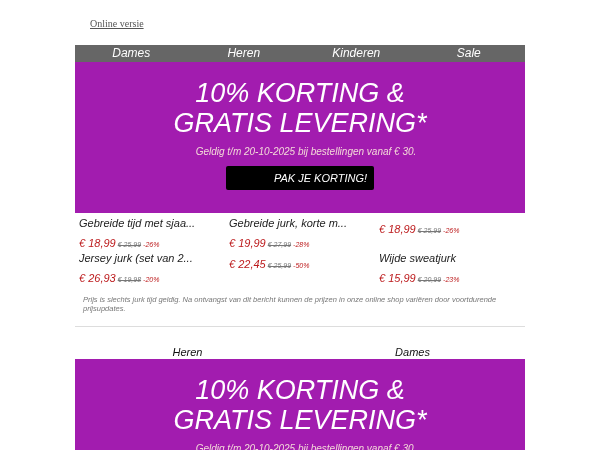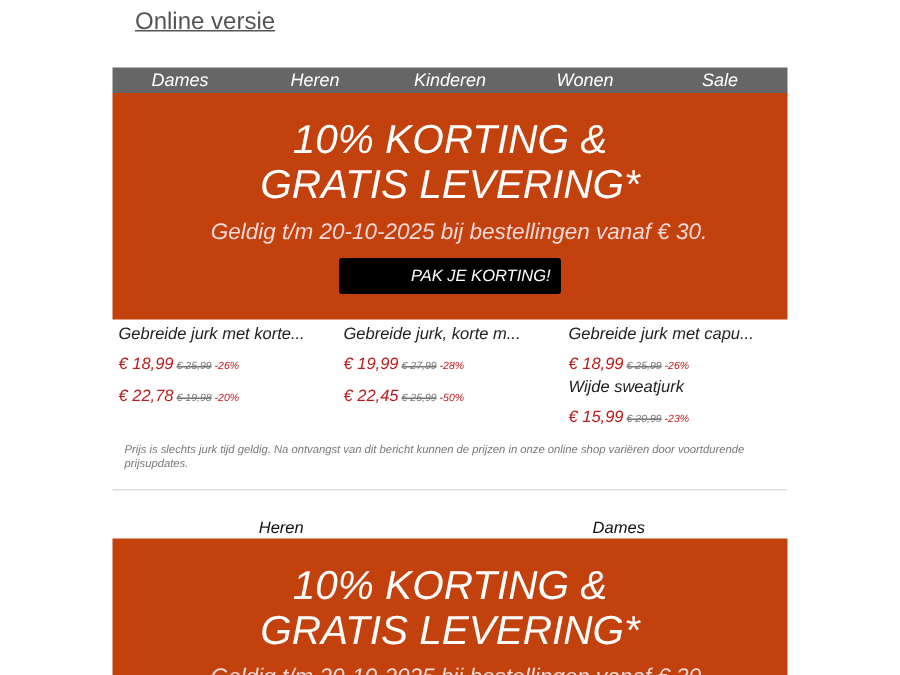--- a/index.html
+++ b/index.html
@@ -1,24 +1,24 @@
 <!DOCTYPE html>
 <html><head>
 <meta charset="utf-8">
 <style>
   * { box-sizing: border-box; margin: 0; padding: 0; }
   html, body { width: 600px; height: 450px; overflow: hidden; background: #ffffff; font-family: "Liberation Sans", sans-serif; }
-  .online-link { position: absolute; left: 90px; top: 6px; font-size: 16px; color: #555555; text-decoration: underline; }
+  .online-link { position: absolute; left: 90px; top: 18px; font-size: 10px; color: #555555; text-decoration: underline; font-family: Liberation Serif, serif; }
   .container { position: absolute; left: 75px; width: 450px; font-style: italic; }
   .nav { top: 45px; height: 17px; background: #666666; display: flex; }
   .nav-item { flex: 1; text-align: center; color: #ffffff; font-size: 12px; line-height: 17px; }
-  .banner { background: #c2410c; text-align: center; color: #ffffff; }
+  .banner { background: #a21caf; text-align: center; color: #ffffff; }
   .banner1 { top: 62px; height: 151px; }
   .banner h1 { font-weight: normal; font-size: 27px; line-height: 30px; padding-top: 16px; }
-  .banner .sub { font-size: 15px; margin-top: 8px; color: #f3d8d8; margin-left: 12px; }
+  .banner .sub { font-size: 10px; margin-top: 8px; color: #f3d8d8; margin-left: 12px; }
   .cta { display: inline-block; margin-top: 9px; width: 148px; height: 24px; line-height: 24px; background: #000000; color: #ffffff; font-size: 11px; border-radius: 2px; padding-left: 41px; }
   .products { top: 213px; display: grid; grid-template-columns: 150px 150px 150px; grid-auto-rows: 35px; }
   .product { padding-left: 4px; padding-top: 3px; }
   .pname { font-size: 11px; color: #222222; line-height: 14px; }
   .price-row { margin-top: 5px; line-height: 14px; white-space: nowrap; }
   .price { font-size: 11px; color: #bc1a1c; }
   .old { font-size: 7px; color: #777777; text-decoration: line-through; margin-left: 2px; }
   .disc { font-size: 7px; color: #bc1a1c; margin-left: 2px; }
   .disclaimer { top: 295px; padding: 0 8px; font-size: 7.5px; color: #777777; line-height: 9px; }
   .divider { top: 326px; height: 1px; background: #dddddd; }
@@ -28,48 +28,47 @@
 </style>
 </head>
 <body>
 
 <a class="online-link">Online versie</a>
 
 <div class="container nav">
   <div class="nav-item">Dames</div>
   <div class="nav-item">Heren</div>
   <div class="nav-item">Kinderen</div>
-  <div class="nav-item">Wonen</div>
   <div class="nav-item">Sale</div>
 </div>
 
 <div class="container banner banner1">
   <h1>
     <span>10% KORTING &amp;</span><br>
     <span>GRATIS LEVERING*</span>
   </h1>
   <div class="sub">Geldig t/m 20-10-2025 bij bestellingen vanaf € 30.</div>
   <div class="cta">PAK JE KORTING!</div>
 </div>
 
 <div class="container products">
   <div class="product">
-    <div class="pname">Gebreide jurk met korte...</div>
+    <div class="pname">Gebreide tijd met sjaa...</div>
     <div class="price-row"><span class="price">€ 18,99</span><span class="old">€ 25,99</span><span class="disc">-26%</span></div>
   </div>
   <div class="product">
     <div class="pname">Gebreide jurk, korte m...</div>
     <div class="price-row"><span class="price">€ 19,99</span><span class="old">€ 27,99</span><span class="disc">-28%</span></div>
   </div>
   <div class="product">
-    <div class="pname">Gebreide jurk met capu...</div>
     <div class="price-row"><span class="price">€ 18,99</span><span class="old">€ 25,99</span><span class="disc">-26%</span></div>
   </div>
   <div class="product">
-    <div class="price-row"><span class="price">€ 22,78</span><span class="old">€ 19,98</span><span class="disc">-20%</span></div>
+    <div class="pname">Jersey jurk (set van 2...</div>
+    <div class="price-row"><span class="price">€ 26,93</span><span class="old">€ 19,98</span><span class="disc">-20%</span></div>
   </div>
   <div class="product">
     <div class="price-row"><span class="price">€ 22,45</span><span class="old">€ 25,99</span><span class="disc">-50%</span></div>
   </div>
   <div class="product">
     <div class="pname">Wijde sweatjurk</div>
     <div class="price-row"><span class="price">€ 15,99</span><span class="old">€ 20,99</span><span class="disc">-23%</span></div>
   </div>
 </div>
 

